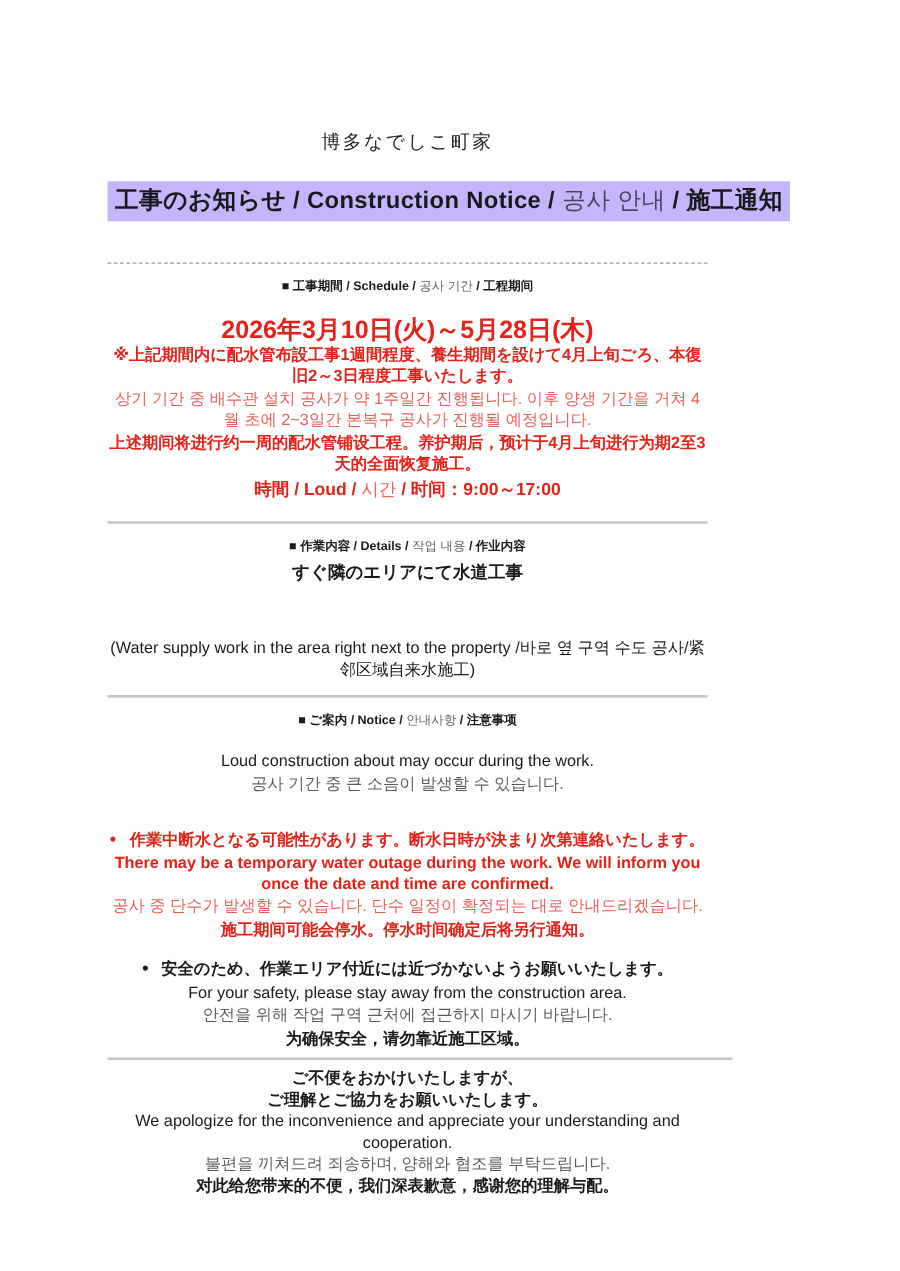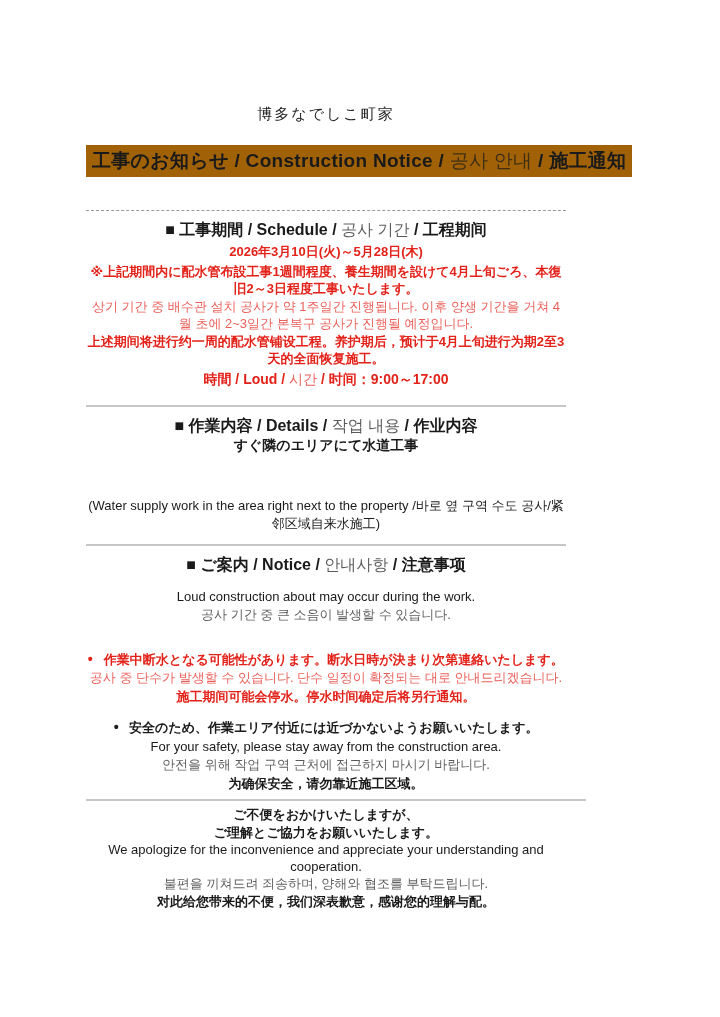--- a/index.html
+++ b/index.html
@@ -15,42 +15,42 @@
     overflow: hidden;
     text-align: center;
   }
   .prop-name {
     font-size: 15px; line-height: 20px;
     letter-spacing: 2px; font-weight: 500; color: #222;
   }
   .title-wrap { margin-top: 21px; }
   .title-hl {
     display: inline-block;
-    background: #a16207;
+    background: #c4b5fd;
     font-size: 19px; line-height: 24px;
     padding: 4px 6px 4px 6px;
     letter-spacing: 0.3px;
     white-space: nowrap;
   }
   .rule { border-top: 2px solid #c6c6c6; height: 0; }
   .rule-dashed { border-top: 1px dashed #999; margin-top: 33px; }
   .rule-2 { margin-top: 16px; }
   .rule-3 { margin-top: 11px; }
   .rule-4 { margin-top: 7px; width: 500px; margin-left: auto; margin-right: auto; }
   .sec-head {
     margin-top: 9px;
-    font-size: 16px; line-height: 19px;
+    font-size: 10px; line-height: 19px;
   }
   .red { color: #e3221a; }
   .b { font-weight: 700; }
   .n { font-weight: 400; }
   .k { font-weight: 400; opacity: 0.72; }
   .seg-b { font-weight: 700; }
   .seg-k { font-weight: 400; opacity: 0.72; }
-  .date-line { margin-top: 3px; font-size: 13px; line-height: 20px; text-align: center; }
+  .date-line { margin-top: 15px; font-size: 20px; line-height: 20px; text-align: center; }
   p.para { margin: 2px 0; font-size: 13px; line-height: 16.5px; }
   .time-line { margin-top: 3px; font-size: 14px; line-height: 19px; }
   .bullet-group { margin-top: 28px; }
   .bullet-group.g1 { margin-top: 15px; }
   .bullet-group.g3 { margin-top: 15px; }
   .bullet {
     display: inline-block;
     margin-right: 11px;
     font-weight: 700;
     transform: scale(1.1);
@@ -88,20 +88,21 @@
 
   <div class="sec-head"><span class="seg-b">■ ご案内 / Notice / </span><span class="seg-k">안내사항</span><span class="seg-b"> / 注意事项</span></div>
 
   <div class="bullet-group g1">
     <p class="para n">Loud construction about may occur during the work.</p>
     <p class="para k">공사 기간 중 큰 소음이 발생할 수 있습니다.</p>
   </div>
 
   <div class="bullet-group g2">
     <p class="para red b"><span class="bullet">•</span><span>作業中断水となる可能性があります。断水日時が決まり次第連絡いたします。</span></p>
+    <p class="para red b">There may be a temporary water outage during the work. We will inform you once the date and time are confirmed.</p>
     <p class="para red k">공사 중 단수가 발생할 수 있습니다. 단수 일정이 확정되는 대로 안내드리겠습니다.</p>
     <p class="para red b">施工期间可能会停水。停水时间确定后将另行通知。</p>
   </div>
 
   <div class="bullet-group g3">
     <p class="para b"><span class="bullet">•</span><span>安全のため、作業エリア付近には近づかないようお願いいたします。</span></p>
     <p class="para n">For your safety, please stay away from the construction area.</p>
     <p class="para k">안전을 위해 작업 구역 근처에 접근하지 마시기 바랍니다.</p>
     <p class="para b">为确保安全，请勿靠近施工区域。</p>
   </div>

